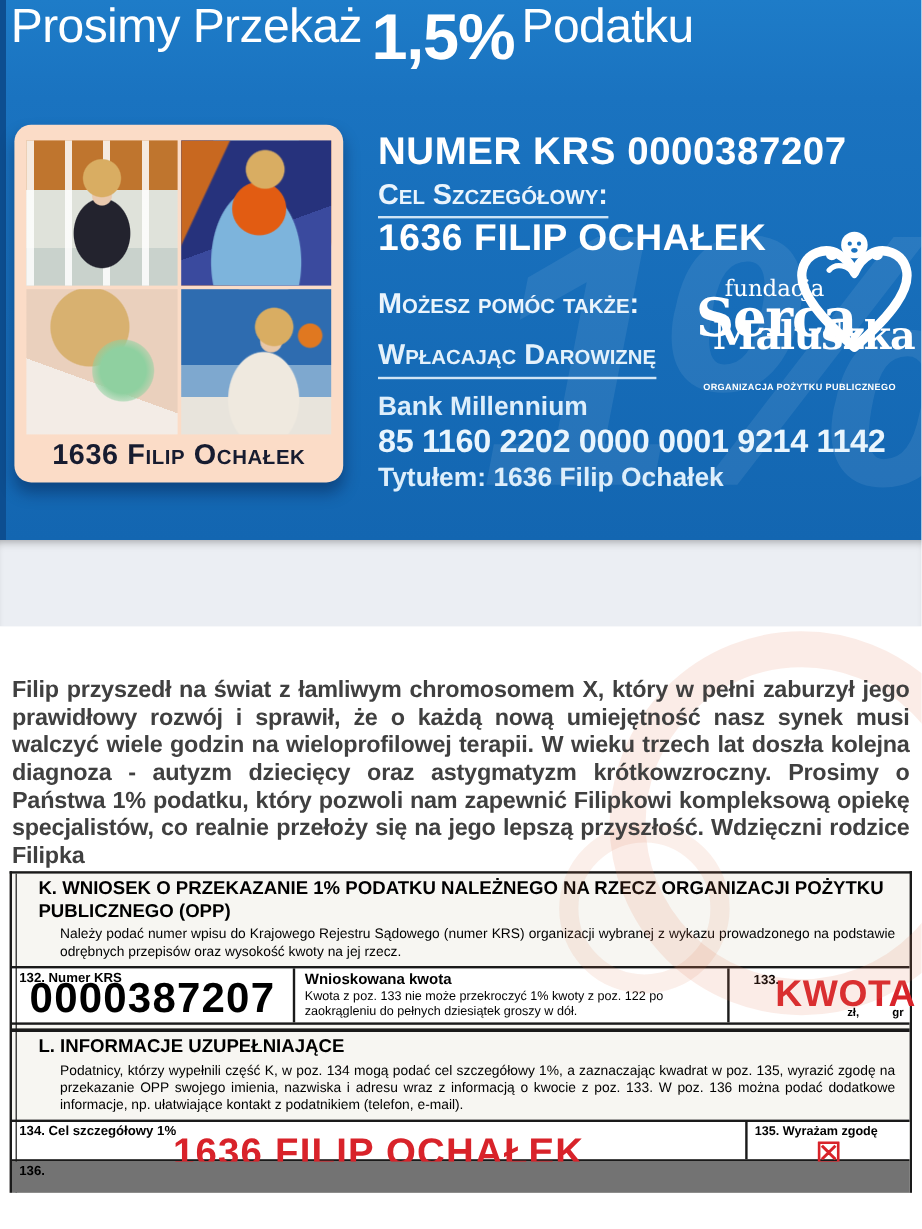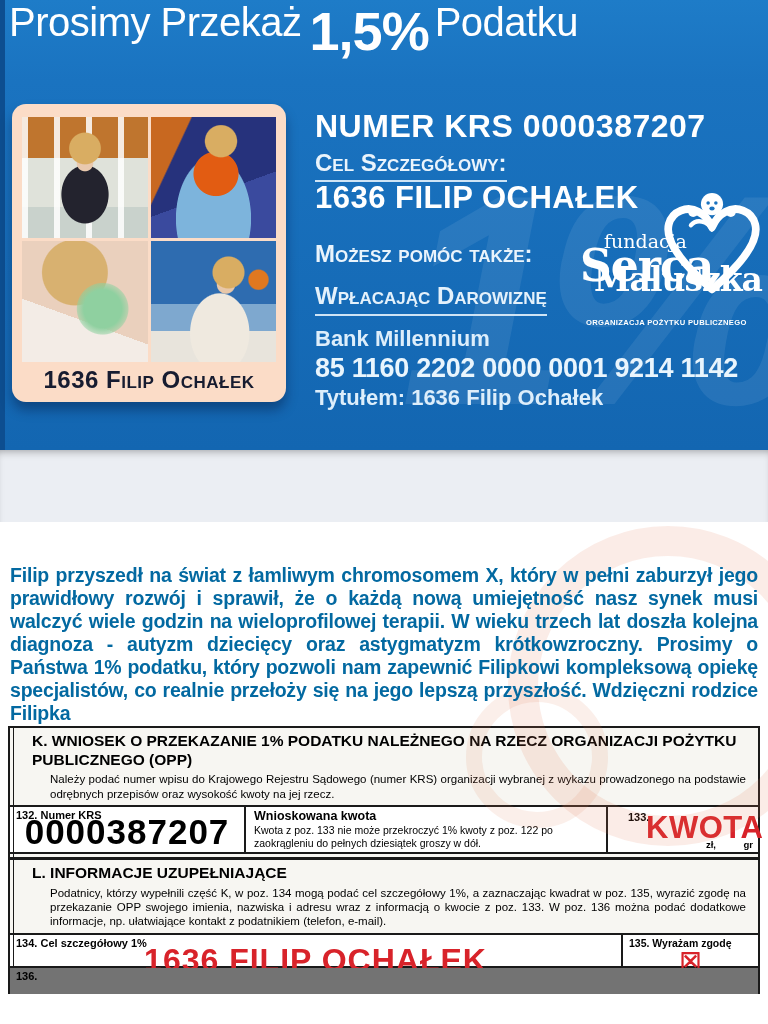--- a/index.html
+++ b/index.html
@@ -68,21 +68,21 @@
   .lg-dla{position:absolute;left:106px;top:68px;font-family:"DejaVu Serif",serif;font-size:17px;}
   .lg-maluszka{position:absolute;left:14px;top:62px;font-family:"DejaVu Serif",serif;font-size:33px;font-weight:700;letter-spacing:-1px;}
   .lg-sub{position:absolute;left:6px;top:120px;font-size:7.6px;font-weight:800;letter-spacing:0.04em;white-space:nowrap;}
 
   
   .divider{position:absolute;top:450px;left:0;width:768px;height:72px;background:#ebeef3;
            box-shadow:inset 0 6px 8px -5px rgba(0,0,0,.35);}
 
   
   .story{position:absolute;top:556px;left:0;width:768px;padding:8px 10px;box-sizing:border-box;}
-  .story-text{position:relative;z-index:2;margin:0;font-size:19.5px;font-weight:700;color:#0369a1;
+  .story-text{position:relative;z-index:2;margin:0;font-size:19.5px;font-weight:700;color:#404040;
               text-align:justify;line-height:1.18;letter-spacing:-0.2px;}
   .wm-circle1{position:absolute;right:-60px;top:-30px;width:260px;height:260px;border-radius:50%;
               border:30px solid rgba(226,122,82,.14);z-index:1;}
   .wm-circle2{position:absolute;right:160px;top:130px;width:110px;height:110px;border-radius:50%;
               border:16px solid rgba(226,122,82,.12);z-index:1;}
 
   
   .form{position:absolute;top:726px;left:8px;width:752px;box-sizing:border-box;
         border:2.5px solid #1a1a1a;border-bottom:none;background:#f7f6f2;color:#000;}
   .form::before{content:"";position:absolute;left:2.5px;top:0;bottom:0;width:1.5px;background:#1a1a1a;}

